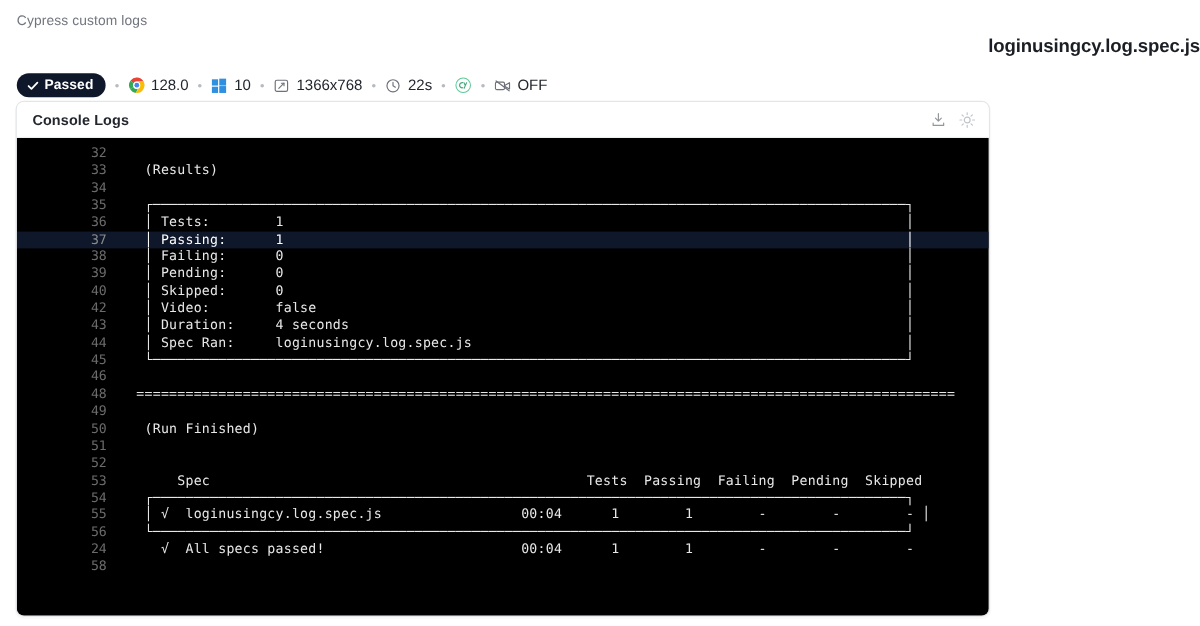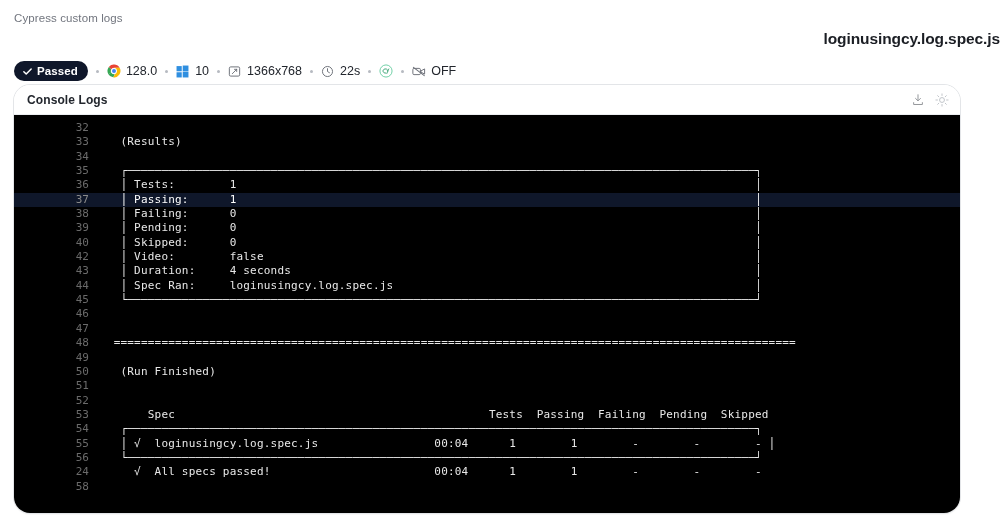--- a/index.html
+++ b/index.html
@@ -41,24 +41,24 @@
   }
   .meta-item {
     display: inline-flex; align-items: center; gap: 5px;
     font-size: 12.5px; font-weight: normal; color: #22262d;
   }
   .meta-item .ico { display:flex; align-items:center; width:14px; height:14px; }
 
   
   .panel {
     position: absolute; left: 13px; top: 84px;
-    width: 948px; height: 430px;
+    width: 812px; height: 430px;
     background: #ffffff;
     border: 1px solid #e3e5e8;
-    border-radius: 17px;
+    border-radius: 7px;
     overflow: hidden;
     box-shadow: 0 1px 1px rgba(0,0,0,.03);
   }
   .panel-head {
     height: 30px; display: flex; align-items: center;
     justify-content: space-between;
     padding: 0 11px 0 13px;
     border-bottom: 1px solid #eceef0;
     background: #fff;
   }
@@ -228,21 +228,20 @@
           <div class="ln-row"><span class="ln-no">36</span><span class="ln-txt">   │ Tests:        1                                                                            │</span></div>
           <div class="ln-row hl"><span class="ln-no">37</span><span class="ln-txt">   │ Passing:      1                                                                            │</span></div>
           <div class="ln-row"><span class="ln-no">38</span><span class="ln-txt">   │ Failing:      0                                                                            │</span></div>
           <div class="ln-row"><span class="ln-no">39</span><span class="ln-txt">   │ Pending:      0                                                                            │</span></div>
           <div class="ln-row"><span class="ln-no">40</span><span class="ln-txt">   │ Skipped:      0                                                                            │</span></div>
           <div class="ln-row"><span class="ln-no">42</span><span class="ln-txt">   │ Video:        false                                                                        │</span></div>
           <div class="ln-row"><span class="ln-no">43</span><span class="ln-txt">   │ Duration:     4 seconds                                                                    │</span></div>
           <div class="ln-row"><span class="ln-no">44</span><span class="ln-txt">   │ Spec Ran:     loginusingcy.log.spec.js                                                     │</span></div>
           <div class="ln-row"><span class="ln-no">45</span><span class="ln-txt">   └────────────────────────────────────────────────────────────────────────────────────────────┘</span></div>
           <div class="ln-row"><span class="ln-no">46</span><span class="ln-txt"></span></div>
-          <div class="ln-row"><span class="ln-no">47</span><span class="ln-txt"></span></div>
           <div class="ln-row"><span class="ln-no">48</span><span class="ln-txt">  ====================================================================================================</span></div>
           <div class="ln-row"><span class="ln-no">49</span><span class="ln-txt"></span></div>
           <div class="ln-row"><span class="ln-no">50</span><span class="ln-txt">   (Run Finished)</span></div>
           <div class="ln-row"><span class="ln-no">51</span><span class="ln-txt"></span></div>
           <div class="ln-row"><span class="ln-no">52</span><span class="ln-txt"></span></div>
           <div class="ln-row"><span class="ln-no">53</span><span class="ln-txt">       Spec                                              Tests  Passing  Failing  Pending  Skipped</span></div>
           <div class="ln-row"><span class="ln-no">54</span><span class="ln-txt">   ┌────────────────────────────────────────────────────────────────────────────────────────────┐</span></div>
           <div class="ln-row"><span class="ln-no">55</span><span class="ln-txt">   │ √  loginusingcy.log.spec.js                 00:04      1        1        -        -        - │</span></div>
           <div class="ln-row"><span class="ln-no">56</span><span class="ln-txt">   └────────────────────────────────────────────────────────────────────────────────────────────┘</span></div>
           <div class="ln-row"><span class="ln-no">24</span><span class="ln-txt">     √  All specs passed!                        00:04      1        1        -        -        -</span></div>

